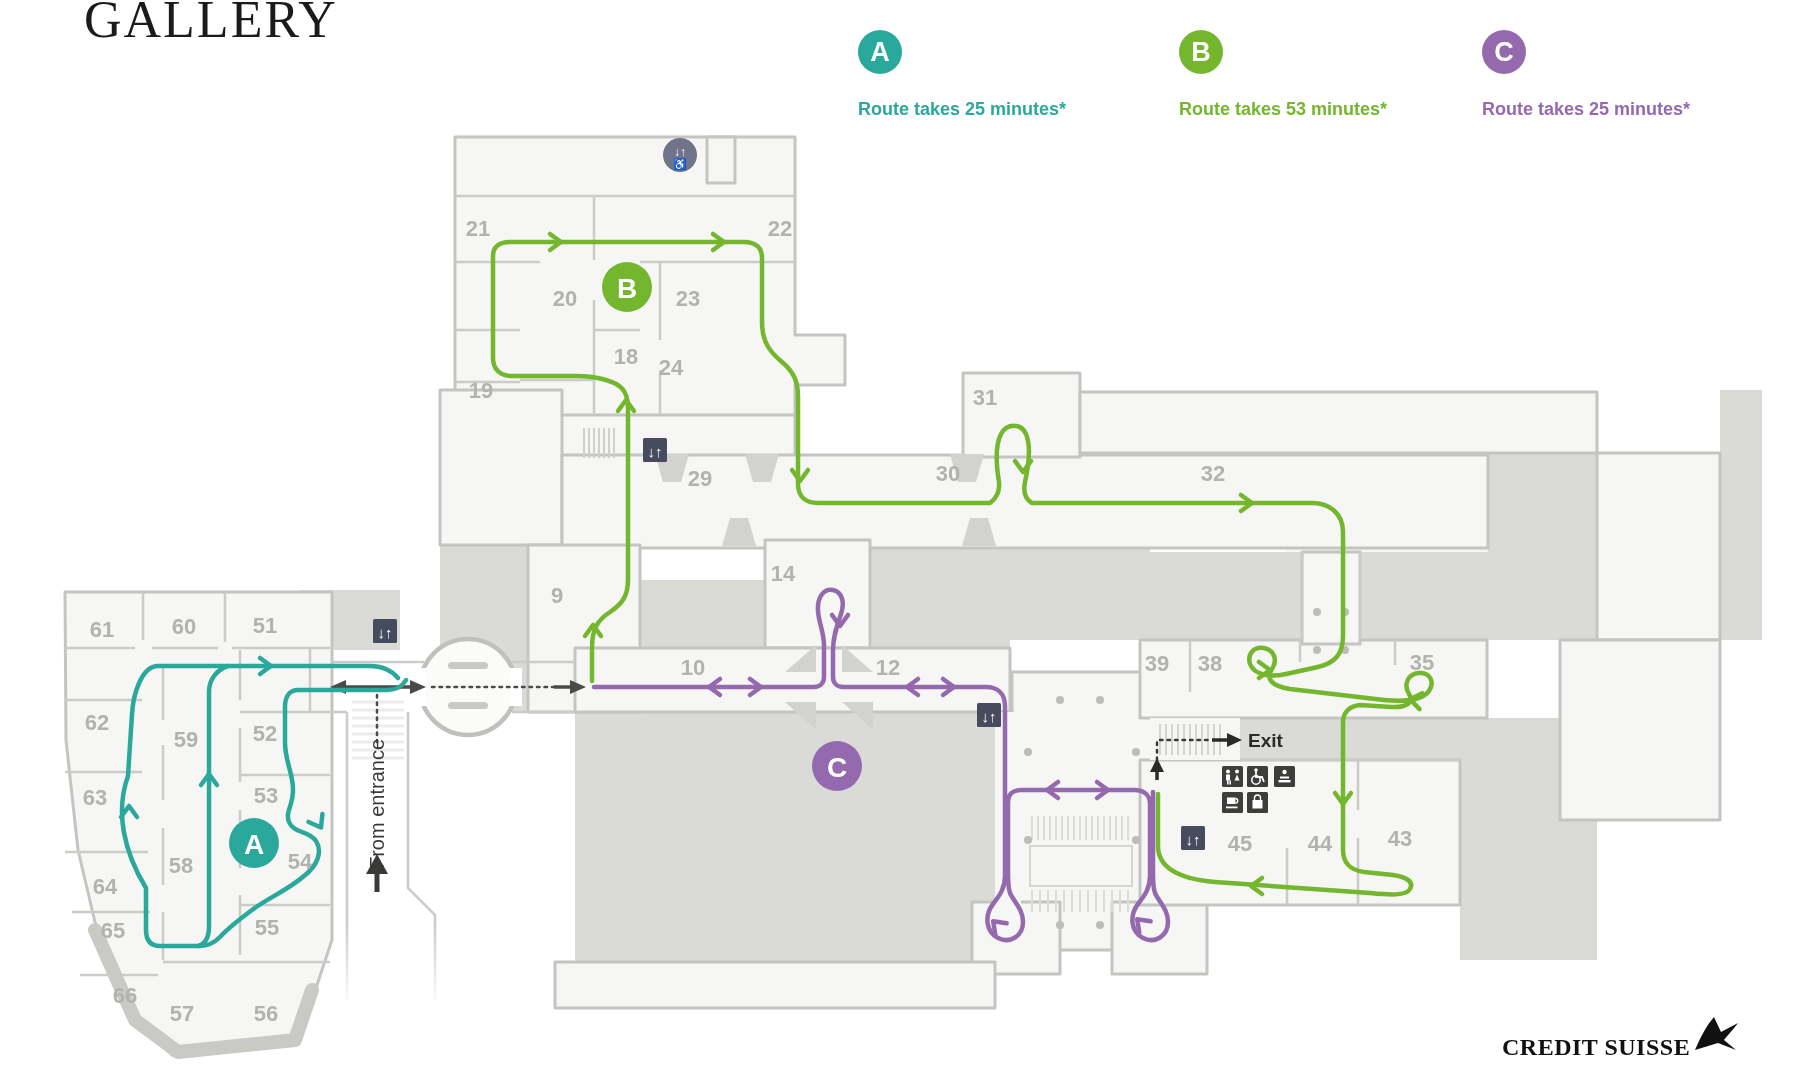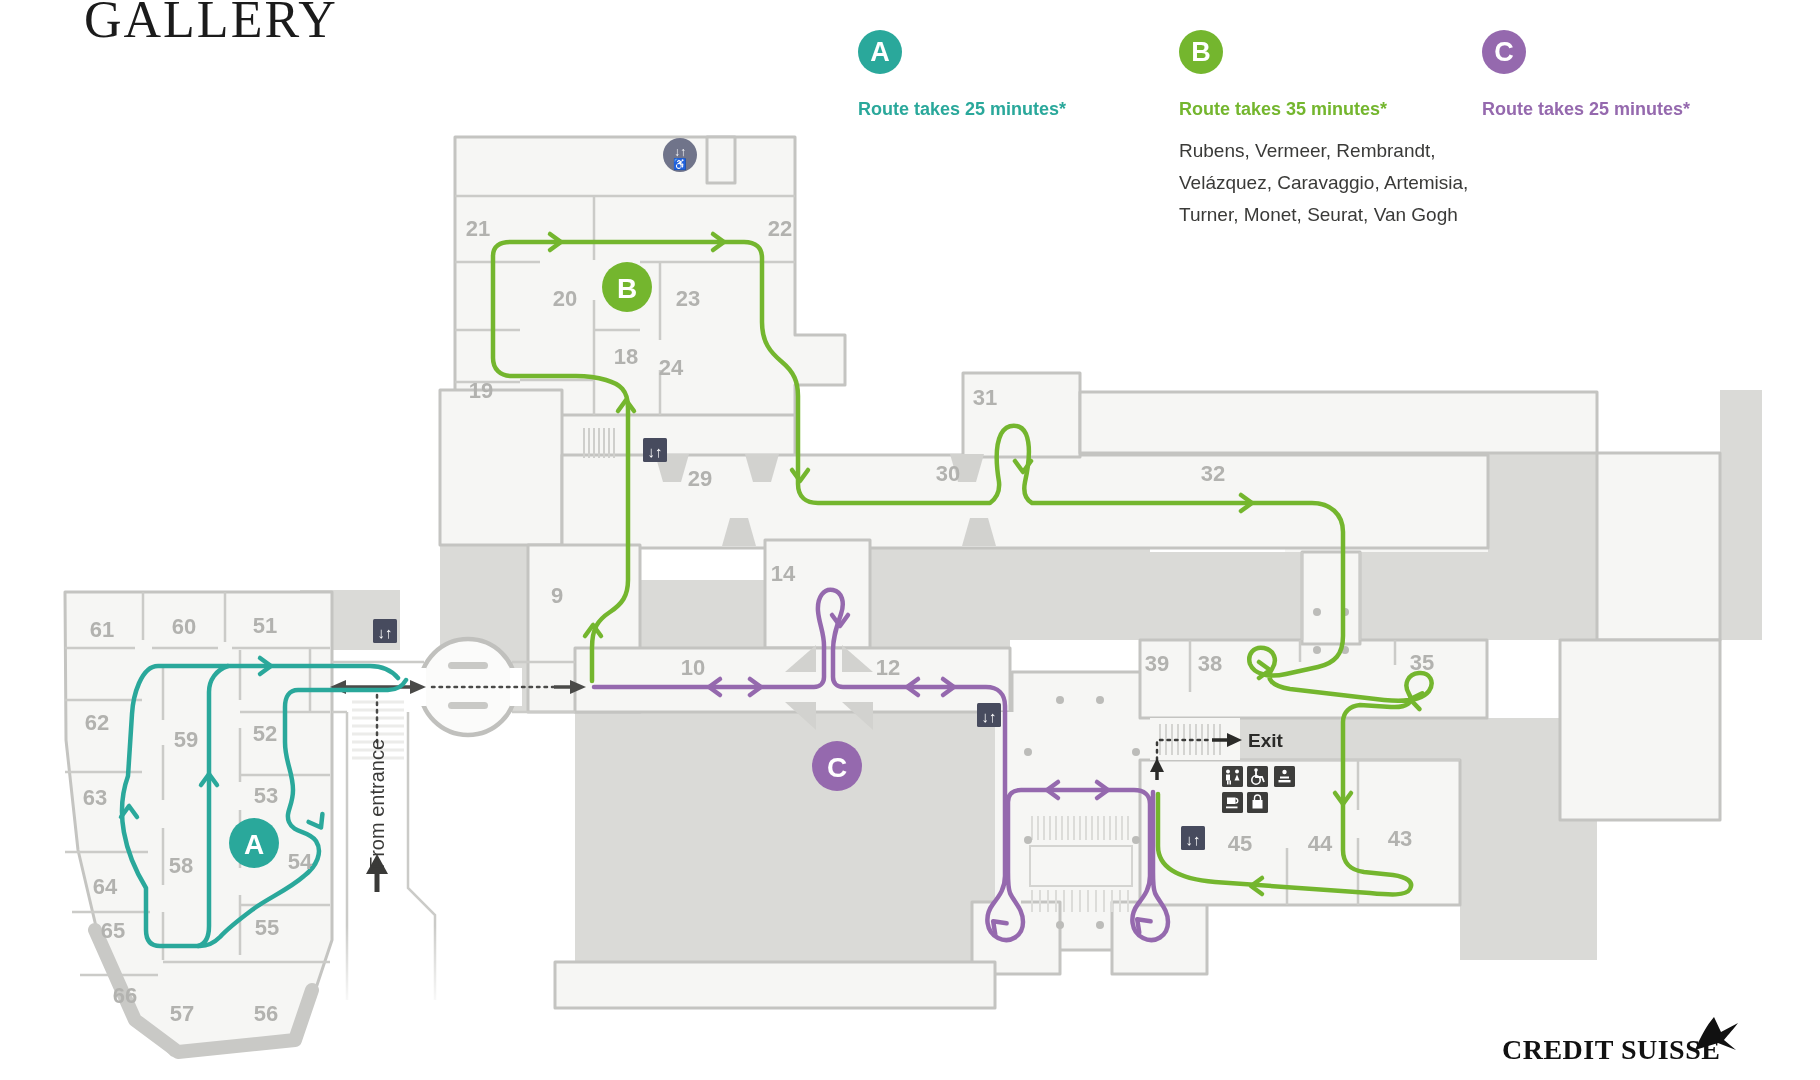--- a/index.html
+++ b/index.html
@@ -15,40 +15,37 @@
   .legend-artists{margin:15px 0 0 0;font-size:19px;line-height:32px;color:#3a3a38;
        white-space:pre-line;}
   #plan{position:absolute;left:0;top:0;}
   #plan text{font-family:"Liberation Sans",sans-serif;}
   .room-label{font-size:22px;font-weight:600;fill:#b2b2af;}
   .badge-letter{font-size:28px;font-weight:bold;fill:#ffffff;}
   .lift-glyph{font-size:15px;font-weight:bold;fill:#ffffff;}
   .annot{font-size:20px;fill:#3a3a38;}
   .exit-label{font-size:19px;font-weight:600;fill:#2b2b29;}
   .footer-logo{position:absolute;left:1502px;top:1034px;font-family:"Liberation Serif",serif;
-       font-size:28px;font-weight:bold;color:#111;letter-spacing:0.5px;}
+       font-size:24px;font-weight:bold;color:#111;letter-spacing:0.5px;}
   .sail{position:absolute;left:1688px;top:1012px;}
 </style>
 </head>
 <body>
 
 <div id="stage">
 
   <div class="page-title">GALLERY</div>
 
   <div class="legend-col" style="left:858px">
     <div class="legend-badge" style="background:#2aa89b">A</div>
     <p class="legend-duration" style="color:#2aa89b">Route takes 25 minutes*</p>
   </div>
   <div class="legend-col" style="left:1179px">
     <div class="legend-badge" style="background:#74b62e">B</div>
-    <p class="legend-duration" style="color:#74b62e">Route takes 35 minutes*</p>
-    <p class="legend-artists">Rubens, Vermeer, Rembrandt,
-Velázquez, Caravaggio, Artemisia,
-Turner, Monet, Seurat, Van Gogh</p>
+    <p class="legend-duration" style="color:#74b62e">Route takes 53 minutes*</p>
   </div>
   <div class="legend-col" style="left:1482px;width:330px">
     <div class="legend-badge" style="background:#9569ae">C</div>
     <p class="legend-duration" style="color:#9569ae">Route takes 25 minutes*</p>
   </div>
 
   <svg id="plan" width="1820" height="1080" viewBox="0 0 1820 1080">
     <defs>
       <linearGradient id="fadeW" x1="0" y1="0" x2="0" y2="1">
         <stop offset="0" stop-color="#ffffff" stop-opacity="0"></stop>

